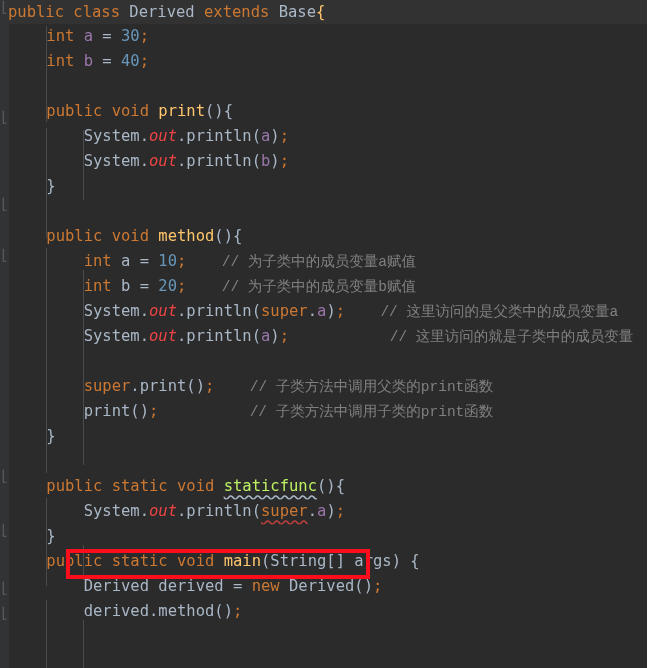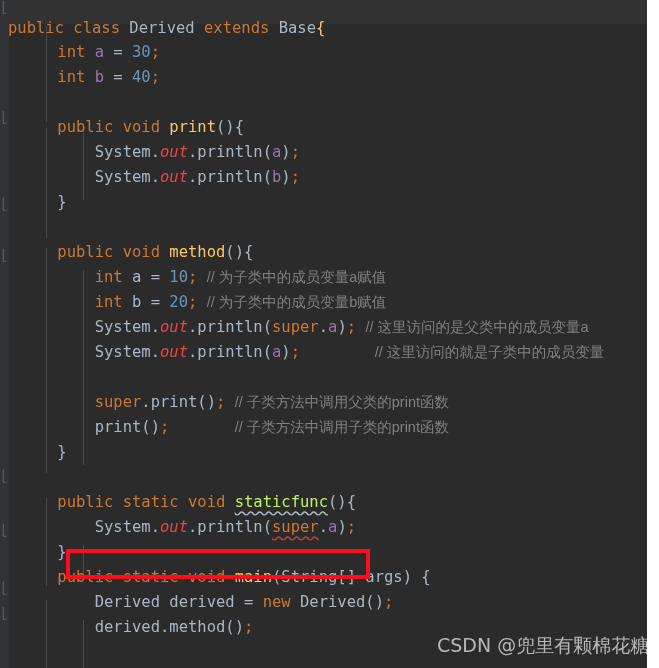--- a/index.html
+++ b/index.html
@@ -22,37 +22,37 @@
 
   #hl-line{
     position:absolute;left:0;top:0;width:647px;height:24px;
     background:#323232;
   }
 
   
   .guide{position:absolute;width:1px;background:#4b4b4b;}
 
   .code{
-    position:absolute;left:0;top:16px;width:563px;
+    position:absolute;left:0;top:0;width:563px;
     font-size:15.5px;line-height:25px;
     letter-spacing:0px;
     white-space:pre;
   }
-  .line{height:25px;padding-left:20px;white-space:pre;}
+  .line{height:25px;padding-left:9px;white-space:pre;}
   .line.first{height:24px;line-height:24px;padding-left:8px;}
 
   
   .kw   {color:#cc7832;}
   .cls  {color:#a9b7c6;}
   .fn   {color:#ffc66d;}
   .num  {color:#6897bb;}
   .pln  {color:#a9b7c6;}
   .fld  {color:#9876aa;}
   .stat {color:#ef4444;font-style:italic;}
-  .cmt  {color:#808080;font-family:Liberation Sans, sans-serif;font-size:14.5px;}
+  .cmt  {color:#808080;font-family:Liberation Mono, monospace;font-size:14.5px;margin-left:26px;}
   .brc  {color:#a9b7c6;}
   .brcy {color:#ffc66d;}
   .semi {color:#cc7832;}
   .err  {color:#bef264;text-decoration:underline;text-decoration-style:wavy;text-decoration-color:#a9b7c6;text-underline-offset:3px;}
   .errw {color:#cc7832;text-decoration:underline;text-decoration-style:wavy;text-decoration-color:#bc3f3c;text-underline-offset:3px;}
 
   #redbox{
     position:absolute;left:66px;top:549px;width:304px;height:30px;
     border:4px solid #fc0d1b;box-sizing:border-box;
     pointer-events:none;
@@ -91,14 +91,13 @@
       <div class="guide" style="left: 83px; top: 130px; height: 70px;"></div>
       <div class="guide" style="left: 83px; top: 270px; height: 195px;"></div>
       <div class="guide" style="left: 83px; top: 545px; height: 35px;"></div>
       <div class="guide" style="left: 83px; top: 620px; height: 48px;"></div>
     </div>
 
   <div class="code" id="code"><div class="line first"><span class="kw">public</span><span class="pln"> </span><span class="kw">class</span><span class="pln"> </span><span class="cls">Derived</span><span class="pln"> </span><span class="kw">extends</span><span class="pln"> </span><span class="cls">Base</span><span class="brcy">{</span></div><div class="line"><span class="pln">    </span><span class="kw">int</span><span class="pln"> </span><span class="fld">a</span><span class="pln"> = </span><span class="num">30</span><span class="semi">;</span></div><div class="line"><span class="pln">    </span><span class="kw">int</span><span class="pln"> </span><span class="fld">b</span><span class="pln"> = </span><span class="num">40</span><span class="semi">;</span></div><div class="line">&nbsp;</div><div class="line"><span class="pln">    </span><span class="kw">public</span><span class="pln"> </span><span class="kw">void</span><span class="pln"> </span><span class="fn">print</span><span class="brc">(){</span></div><div class="line"><span class="pln">        </span><span class="pln">System</span><span class="pln">.</span><span class="stat">out</span><span class="pln">.</span><span class="pln">println</span><span class="brc">(</span><span class="fld">a</span><span class="brc">)</span><span class="semi">;</span></div><div class="line"><span class="pln">        </span><span class="pln">System</span><span class="pln">.</span><span class="stat">out</span><span class="pln">.</span><span class="pln">println</span><span class="brc">(</span><span class="fld">b</span><span class="brc">)</span><span class="semi">;</span></div><div class="line"><span class="pln">    </span><span class="brc">}</span></div><div class="line">&nbsp;</div><div class="line"><span class="pln">    </span><span class="kw">public</span><span class="pln"> </span><span class="kw">void</span><span class="pln"> </span><span class="fn">method</span><span class="brc">(){</span></div><div class="line"><span class="pln">        </span><span class="kw">int</span><span class="pln"> </span><span class="pln">a</span><span class="pln"> = </span><span class="num">10</span><span class="semi">;</span><span class="pln"> </span><span class="cmt">// 为子类中的成员变量a赋值</span></div><div class="line"><span class="pln">        </span><span class="kw">int</span><span class="pln"> </span><span class="pln">b</span><span class="pln"> = </span><span class="num">20</span><span class="semi">;</span><span class="pln"> </span><span class="cmt">// 为子类中的成员变量b赋值</span></div><div class="line"><span class="pln">        </span><span class="pln">System</span><span class="pln">.</span><span class="stat">out</span><span class="pln">.</span><span class="pln">println</span><span class="brc">(</span><span class="kw">super</span><span class="pln">.</span><span class="fld">a</span><span class="brc">)</span><span class="semi">;</span><span class="pln"> </span><span class="cmt">// 这里访问的是父类中的成员变量a</span></div><div class="line"><span class="pln">        </span><span class="pln">System</span><span class="pln">.</span><span class="stat">out</span><span class="pln">.</span><span class="pln">println</span><span class="brc">(</span><span class="fld">a</span><span class="brc">)</span><span class="semi">;</span><span class="pln">        </span><span class="cmt">// 这里访问的就是子类中的成员变量</span></div><div class="line">&nbsp;</div><div class="line"><span class="pln">        </span><span class="kw">super</span><span class="pln">.</span><span class="pln">print</span><span class="brc">()</span><span class="semi">;</span><span class="pln"> </span><span class="cmt">// 子类方法中调用父类的print函数</span></div><div class="line"><span class="pln">        </span><span class="pln">print</span><span class="brc">()</span><span class="semi">;</span><span class="pln">       </span><span class="cmt">// 子类方法中调用子类的print函数</span></div><div class="line"><span class="pln">    </span><span class="brc">}</span></div><div class="line">&nbsp;</div><div class="line"><span class="pln">    </span><span class="kw">public</span><span class="pln"> </span><span class="kw">static</span><span class="pln"> </span><span class="kw">void</span><span class="pln"> </span><span class="err">staticfunc</span><span class="brc">(){</span></div><div class="line"><span class="pln">        </span><span class="pln">System</span><span class="pln">.</span><span class="stat">out</span><span class="pln">.</span><span class="pln">println</span><span class="brc">(</span><span class="errw">super</span><span class="pln">.</span><span class="fld">a</span><span class="brc">)</span><span class="semi">;</span></div><div class="line"><span class="pln">    </span><span class="brc">}</span></div><div class="line"><span class="pln">    </span><span class="kw">public</span><span class="pln"> </span><span class="kw">static</span><span class="pln"> </span><span class="kw">void</span><span class="pln"> </span><span class="fn">main</span><span class="brc">(</span><span class="cls">String</span><span class="brc">[] </span><span class="pln">args</span><span class="brc">) {</span></div><div class="line"><span class="pln">        </span><span class="cls">Derived</span><span class="pln"> </span><span class="pln">derived</span><span class="pln"> = </span><span class="kw">new</span><span class="pln"> </span><span class="cls">Derived</span><span class="brc">()</span><span class="semi">;</span></div><div class="line"><span class="pln">        </span><span class="pln">derived</span><span class="pln">.</span><span class="pln">method</span><span class="brc">()</span><span class="semi">;</span></div></div>
 
   <div id="redbox"></div>
 
-  <div id="watermark">CSDN @兜里有颗棉花糖</div>
 </div>
 
 </body></html>

